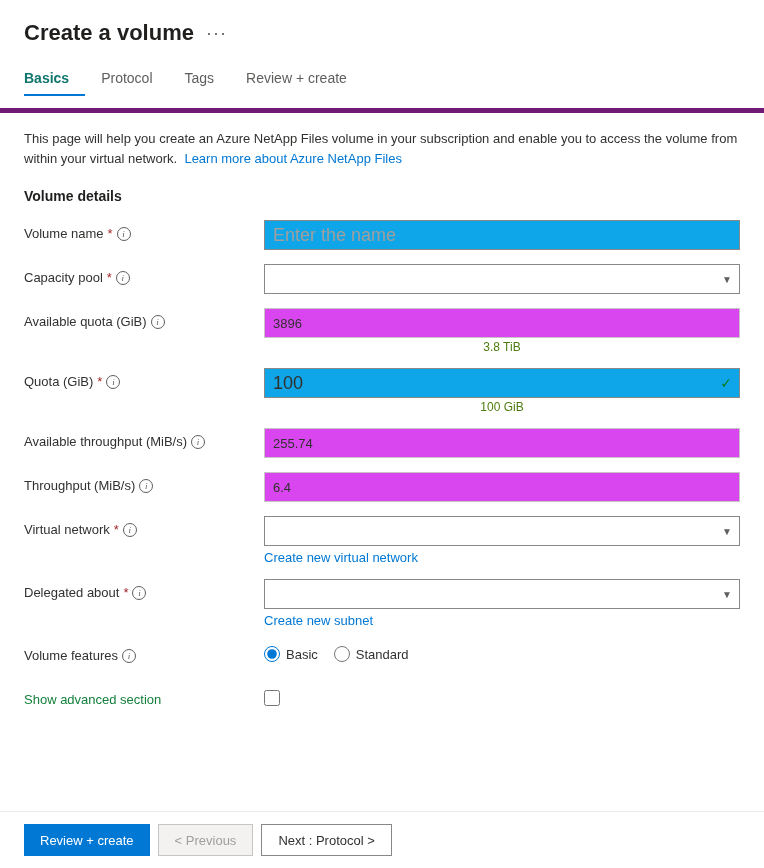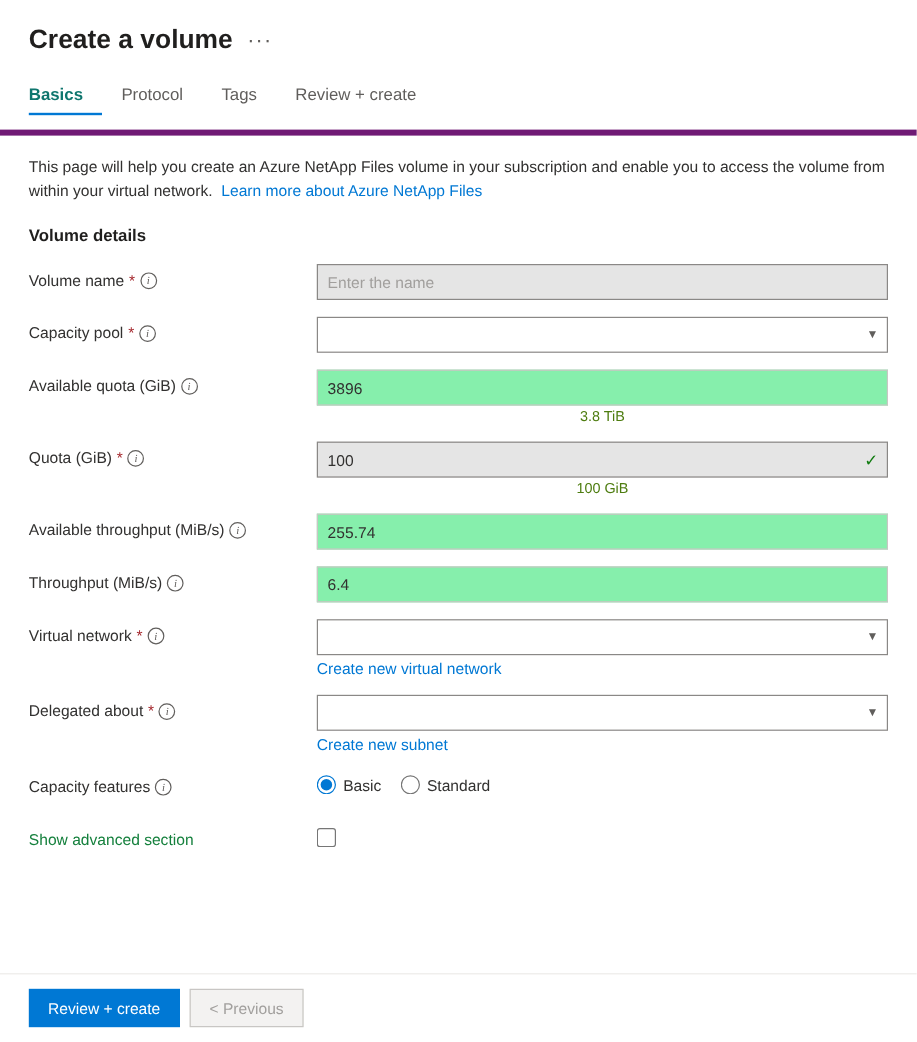--- a/index.html
+++ b/index.html
@@ -108,23 +108,23 @@
       font-family: serif;
     }
     .form-control-wrapper {
       flex: 1;
     }
     .text-input {
       width: 100%;
       height: 30px;
       border: 1px solid #8a8886;
       padding: 4px 8px;
-      font-size: 13px;
-      color: #323130;
-      background: #e5e5e5;
+      font-size: 18px;
+      color: #323130;
+      background: #0ea5e9;
       outline: none;
     }
     .text-input::placeholder { color: #a19f9d; }
     .select-wrapper {
       position: relative;
       width: 100%;
     }
     .select-input {
       width: 100%;
       height: 30px;
@@ -146,21 +146,21 @@
       color: #605e5c;
       font-size: 10px;
     }
     .readonly-field {
       width: 100%;
       height: 30px;
       border: 1px solid #c8c6c4;
       padding: 4px 8px;
       font-size: 13px;
       color: #323130;
-      background: #86efac;
+      background: #d946ef;
       display: flex;
       align-items: center;
     }
     .field-hint {
       text-align: center;
       font-size: 12px;
       color: #4d7c0f;
       margin-top: 2px;
     }
     .quota-wrapper {
@@ -391,21 +391,21 @@
           <option value=""></option>
         </select>
         <span class="select-chevron">▼</span>
       </div>
       <a class="create-link" href="#">Create new subnet</a>
     </div>
   </div>
 
   <div class="form-row">
     <div class="form-label">
-      <span>Capacity features</span>
+      <span>Volume features</span>
       <span class="info-icon">i</span>
     </div>
     <div class="form-control-wrapper">
       <div class="radio-group">
         <label class="radio-option">
           <input type="radio" class="radio-input" name="network_features" checked="" style="">
           <span class="radio-label">Basic</span>
         </label>
         <label class="radio-option">
           <input type="radio" class="radio-input" name="network_features" style="">
@@ -424,13 +424,14 @@
         <input type="checkbox" class="checkbox-input" style="">
       </div>
     </div>
   </div>
 
 </div>
 
 <div class="footer">
   <button class="btn-primary">Review + create</button>
   <button class="btn-secondary" disabled="">&lt; Previous</button>
+  <button class="btn-next">Next : Protocol &gt;</button>
 </div>
 
 </body></html>

